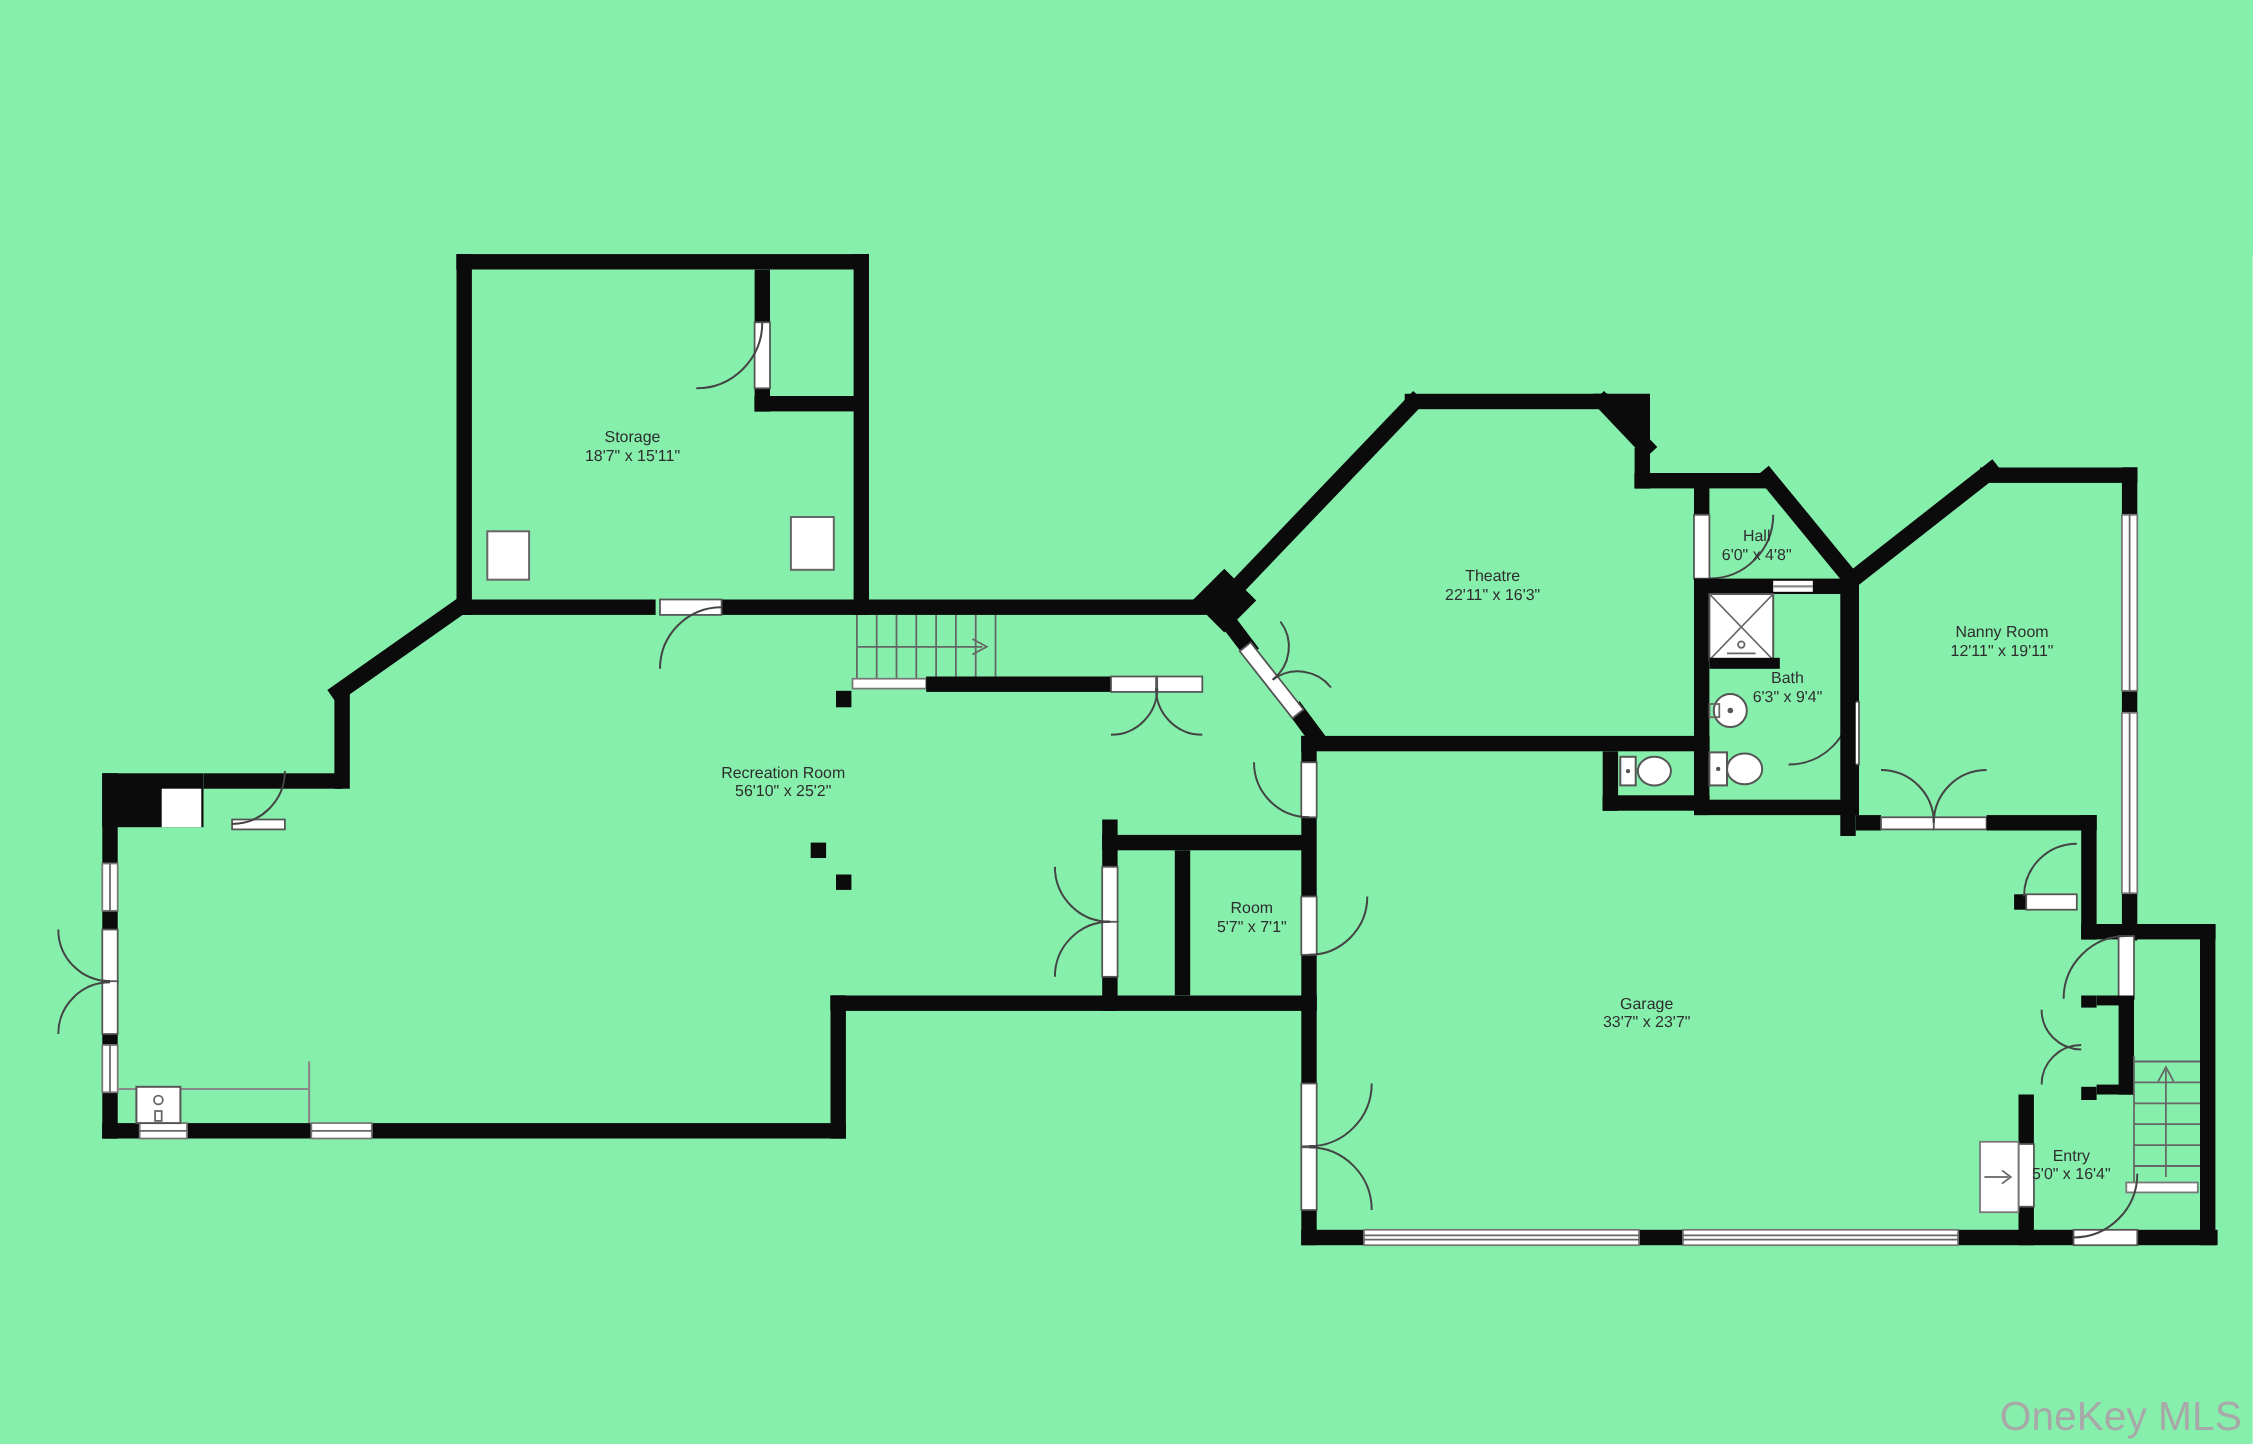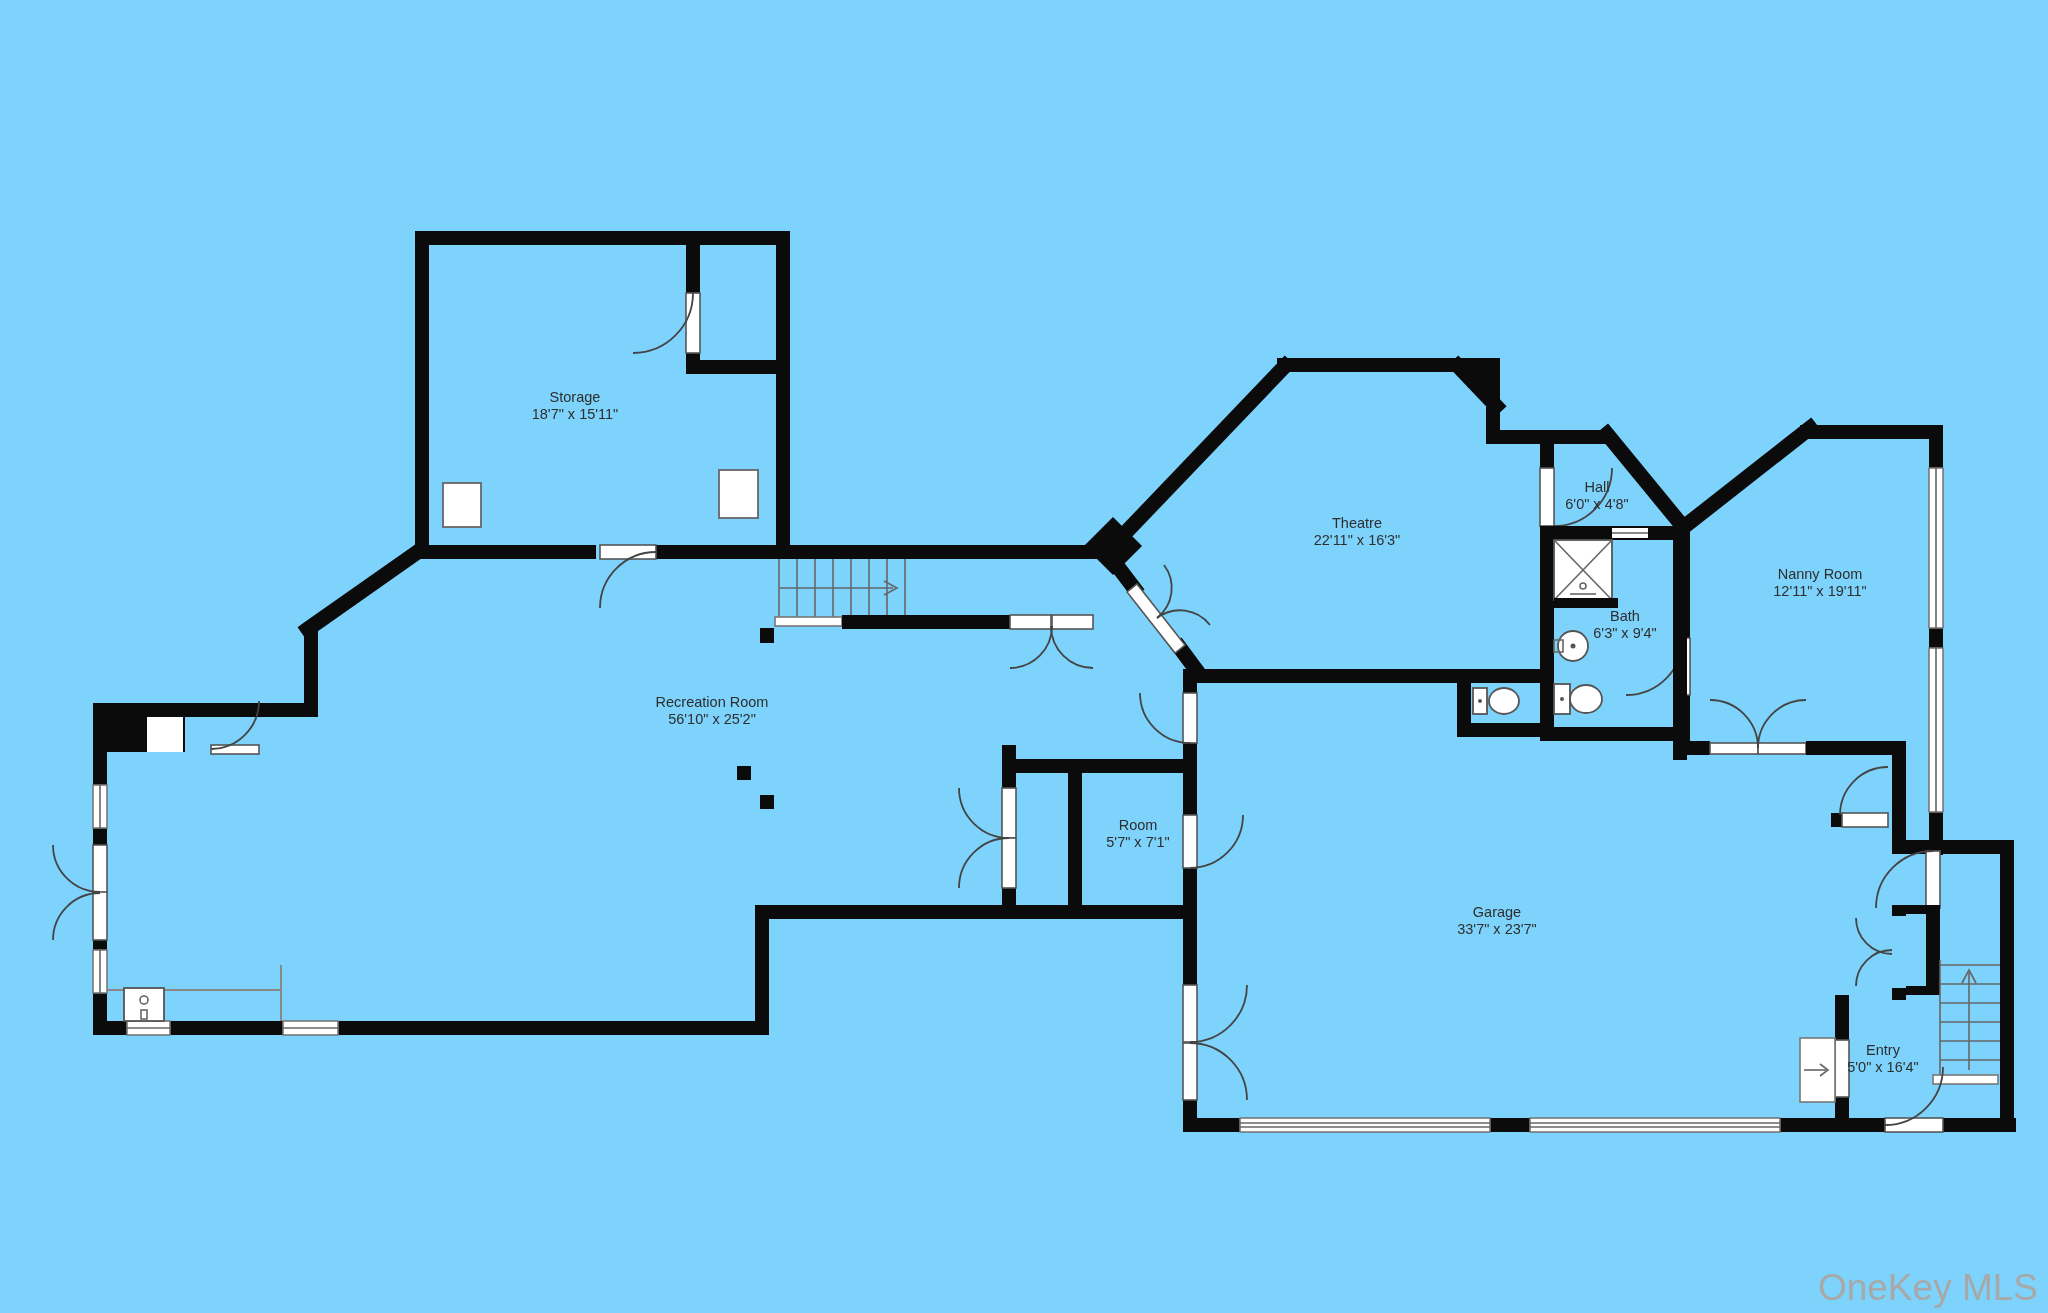--- a/index.html
+++ b/index.html
@@ -1,16 +1,16 @@
 <!DOCTYPE html>
 <html><head>
 <meta charset="utf-8">
 <style>
   html,body{margin:0;padding:0;background:#ffffff;}
-  .page{position:relative;width:2048px;height:1313px;background:#7dd3fc;overflow:hidden;
+  .page{position:relative;width:2048px;height:1313px;background:#86efac;overflow:hidden;
         font-family:"Liberation Sans", sans-serif;text-align:center;}
   svg{display:block}
   .wall{fill:#0b0b0b;stroke:none}
   .wline{stroke:#0b0b0b;stroke-width:15;fill:none;stroke-linecap:square}
   .thin{stroke:#666;stroke-width:1.6;fill:none}
   .thin2{stroke:#888;stroke-width:2;fill:none}
   .leaf{fill:#ffffff;stroke:#555;stroke-width:1.6}
   .arc{fill:none;stroke:#444;stroke-width:1.8}
   .winbox{fill:#ffffff;stroke:#777;stroke-width:1.6}
   .fix{fill:#ffffff;stroke:#555;stroke-width:1.8}

